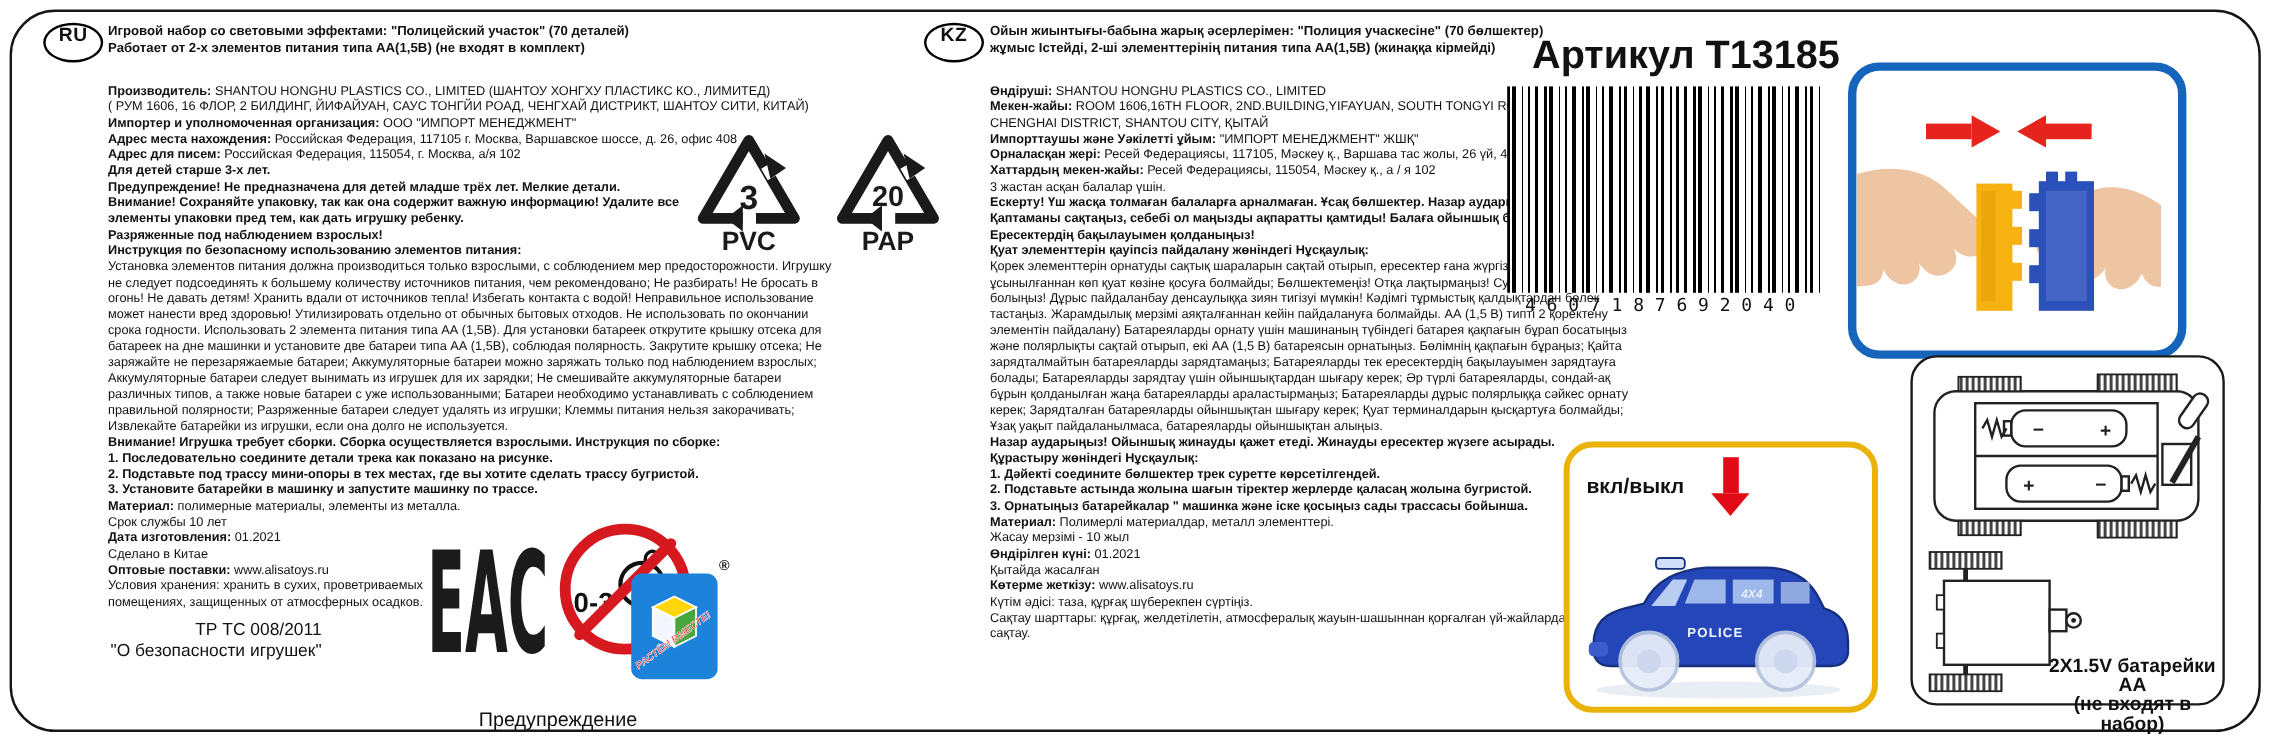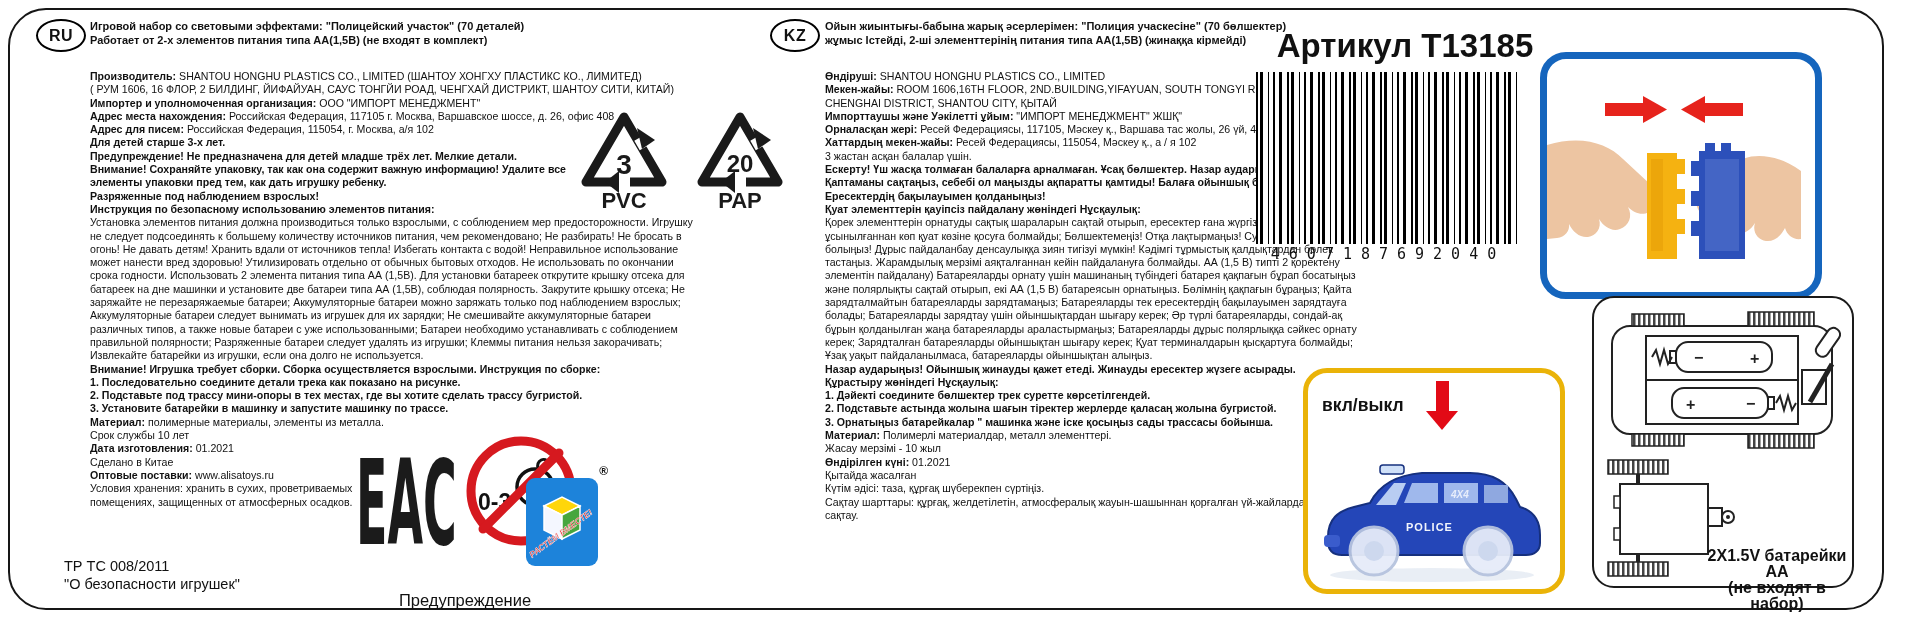--- a/index.html
+++ b/index.html
@@ -1,25 +1,25 @@
 <!DOCTYPE html>
 <html><head>
 <meta charset="utf-8">
 <style>
   html,body{margin:0;padding:0;background:#fff;}
   body{width:1911px;height:622px;position:relative;font-family:"Liberation Sans",sans-serif;color:#111;overflow:hidden;}
   .abs{position:absolute;}
   .card{position:absolute;left:8px;top:8px;width:1872px;height:598px;border:2px solid #161616;border-radius:38px;}
-  .badge{position:absolute;width:46px;height:29px;border:2.5px solid #000;border-radius:50%;display:flex;align-items:center;justify-content:center;font-weight:bold;font-size:16px;letter-spacing:.5px;}
+  .badge{position:absolute;width:46px;height:29px;border:2.5px solid #000;border-radius:50%;display:flex;justify-content:center;font-weight:bold;font-size:16px;letter-spacing:.5px;}
   .title{position:absolute;font-weight:bold;font-size:11px;line-height:13.5px;white-space:nowrap;}
   .textcol{position:absolute;font-size:10.6px;line-height:13.3px;}
   .textcol b{font-weight:bold;}
   .eac{position:absolute;left:356px;top:434px;font-size:46px;font-weight:900;letter-spacing:0px;transform:scaleY(2.55);transform-origin:top left;color:#1b1b1b;font-family:"DejaVu Sans",sans-serif;}
   .warn-caption{position:absolute;left:398px;top:563px;width:134px;text-align:center;font-size:16.5px;margin-top:28px;}
-  .trts{position:absolute;left:64px;top:557px;width:204px;text-align:left;font-size:14.5px;line-height:18px;}
+  .trts{position:absolute;left:64px;top:516px;width:204px;text-align:right;font-size:14.5px;line-height:18px;}
   .article{position:absolute;left:1240px;top:27px;width:330px;text-align:center;font-weight:bold;font-size:33px;}
   .barcode-bars{position:absolute;left:1256px;top:72px;width:262px;height:172px;background:repeating-linear-gradient(90deg,#000 0 2px,#fff 2px 4px,#000 4px 7px,#fff 7px 12px,#000 12px 13px,#fff 13px 17px,#000 17px 19px,#fff 19px 23px,#000 23px 26px,#fff 26px 31px);}
   .barcode-num{position:absolute;left:1242px;top:245px;width:292px;text-align:center;font-family:"DejaVu Sans Mono",monospace;font-size:15px;letter-spacing:9px;}
   .bluebox{position:absolute;left:1540px;top:52px;width:268px;height:233px;border:7px solid #1565bd;border-radius:26px;overflow:hidden;background:#fff;}
   .redbox{position:absolute;left:1303px;top:368px;width:252px;height:216px;border:5px solid #eab308;border-radius:24px;overflow:hidden;background:#fff;}
   .power-label{position:absolute;left:14px;top:22px;font-weight:bold;font-size:17.5px;}
   .down-arrow{position:absolute;left:118px;top:8px;width:32px;}
   .down-arrow .bar{width:13px;height:30px;background:#e20a16;margin:0 auto;}
   .down-arrow .head{width:0;height:0;border-left:16px solid transparent;border-right:16px solid transparent;border-top:19px solid #e20a16;}
   .batbox{position:absolute;left:1592px;top:296px;width:258px;height:288px;border:2px solid #1a1a1a;border-radius:22px;background:#fff;}
@@ -139,20 +139,21 @@
     <div>Қорек элементтерін орнатуды сақтық шараларын сақтай отырып, ересектер ғана жүргізуі тиіс. Ойыншықты ұсынылғаннан көп қуат көзіне қосуға болмайды; Бөлшектемеңіз! Отқа лақтырмаңыз! Сумен жанасудан аулақ болыңыз! Дұрыс пайдаланбау денсаулыққа зиян тигізуі мүмкін! Кәдімгі тұрмыстық қалдықтардан бөлек тастаңыз. Жарамдылық мерзімі аяқталғаннан кейін пайдалануға болмайды. АА (1,5 В) типті 2 қоректену элементін пайдалану) Батареяларды орнату үшін машинаның түбіндегі батарея қақпағын бұрап босатыңыз және полярлықты сақтай отырып, екі АА (1,5 В) батареясын орнатыңыз. Бөлімнің қақпағын бұраңыз; Қайта зарядталмайтын батареяларды зарядтамаңыз; Батареяларды тек ересектердің бақылауымен зарядтауға болады; Батареяларды зарядтау үшін ойыншықтардан шығару керек; Әр түрлі батареяларды, сондай-ақ бұрын қолданылған жаңа батареяларды араластырмаңыз; Батареяларды дұрыс полярлыққа сәйкес орнату керек; Зарядталған батареяларды ойыншықтан шығару керек; Қуат терминалдарын қысқартуға болмайды; Ұзақ уақыт пайдаланылмаса, батареяларды ойыншықтан алыңыз.</div>
     <div><b>Назар аударыңыз! Ойыншық жинауды қажет етеді. Жинауды ересектер жүзеге асырады.</b></div>
     <div><b>Құрастыру жөніндегі Нұсқаулық:</b></div>
     <div><b>1. Дәйекті соедините бөлшектер трек суретте көрсетілгендей.</b></div>
     <div><b>2. Подставьте астында жолына шағын тіректер жерлерде қаласаң жолына бугристой.</b></div>
     <div><b>3. Орнатыңыз батарейкалар " машинка және іске қосыңыз сады трассасы бойынша.</b></div>
     <div><b>Материал:</b> Полимерлі материалдар, металл элементтері.</div>
     <div>Жасау мерзімі - 10 жыл</div>
     <div><b>Өндірілген күні:</b>  01.2021</div>
     <div>Қытайда жасалған</div>
+    <div><b>Көтерме жеткізу:</b> www.alisatoys.ru</div>
     <div>Күтім әдісі: таза, құрғақ шүберекпен сүртіңіз.</div>
     <div>Сақтау шарттары: құрғақ, желдетілетін, атмосфералық жауын-шашыннан қорғалған үй-жайларда</div>
     <div>сақтау.</div>
   </div>
 
 <div class="article">Артикул Т13185</div>
 
 <div class="barcode-bars"></div>
 <div class="barcode-num">4607187692040</div>
 

